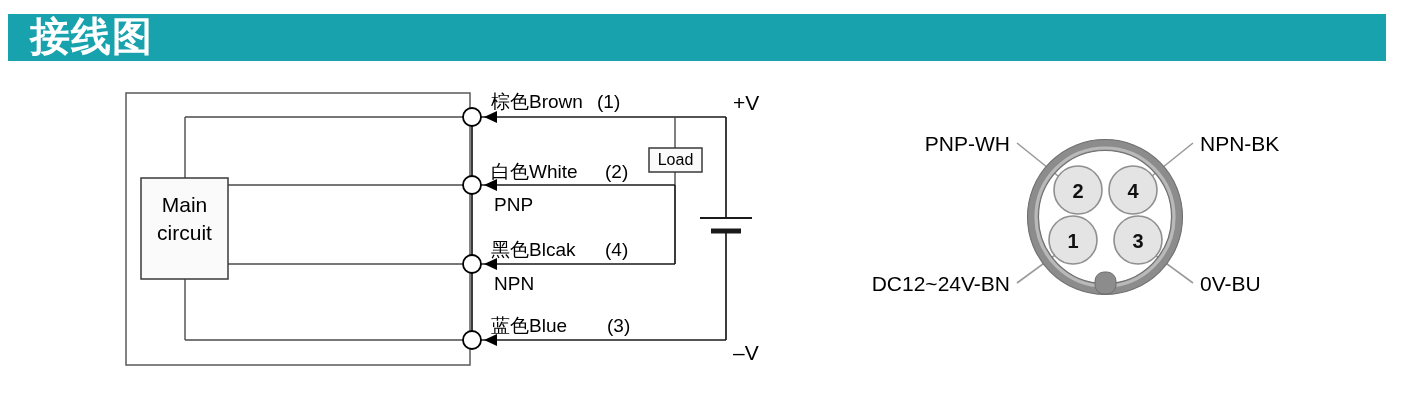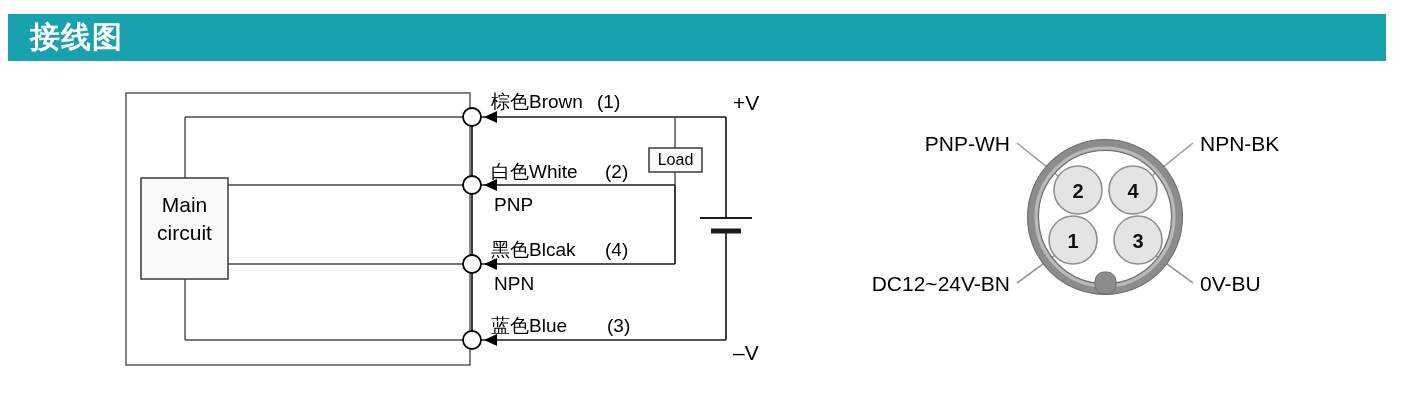--- a/index.html
+++ b/index.html
@@ -24,21 +24,21 @@
     width: 1378px;
     height: 47px;
     background: var(--accent, #17a2ae);
   }
   #header-title {
     position: absolute;
     left: 30px;
     top: 14px;
     height: 47px;
     line-height: 45px;
-    font-size: 30px;
+    font-size: 40px;
     font-weight: bold;
     color: #ffffff;
     letter-spacing: 1px;
     white-space: nowrap;
   }
 
   
   #diagram-canvas {
     position: absolute;
     left: 0;

